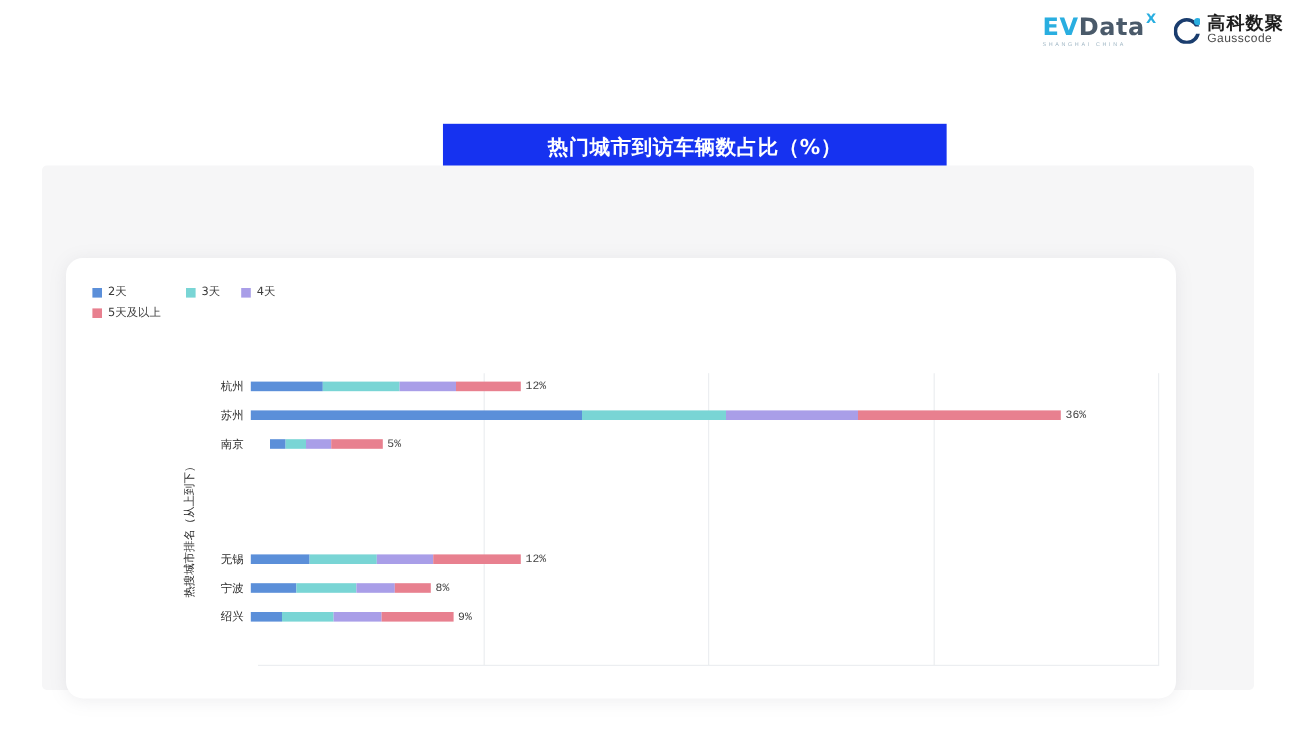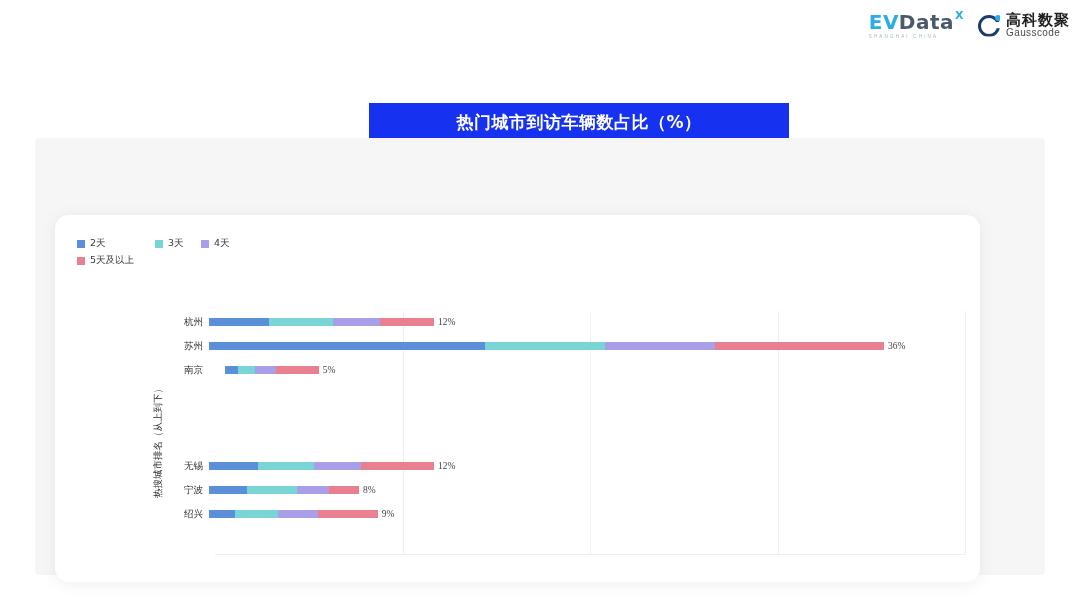--- a/index.html
+++ b/index.html
@@ -125,21 +125,21 @@
   .row-label {
     width: 74px; text-align: right; padding-right: 6px;
     font-size: 9.5px; color: #2b2b2b; flex: none;
     font-family: "DejaVu Sans", sans-serif;
   }
   .bar { height: 8px; display: flex; align-items: stretch; position: relative; }
   .seg { height: 8px; }
   .bar-value {
     position: absolute; left: 100%; top: 50%; transform: translateY(-50%);
     margin-left: 4px; font-size: 9.5px; color: #444; white-space: nowrap;
-    font-family: Liberation Serif, serif;
+    font-family: Liberation Mono, monospace;
   }
 </style>
 </head>
 <body>
 
 <div id="page">
 
   <div class="logo-row">
 
     <div class="logo-ev">

